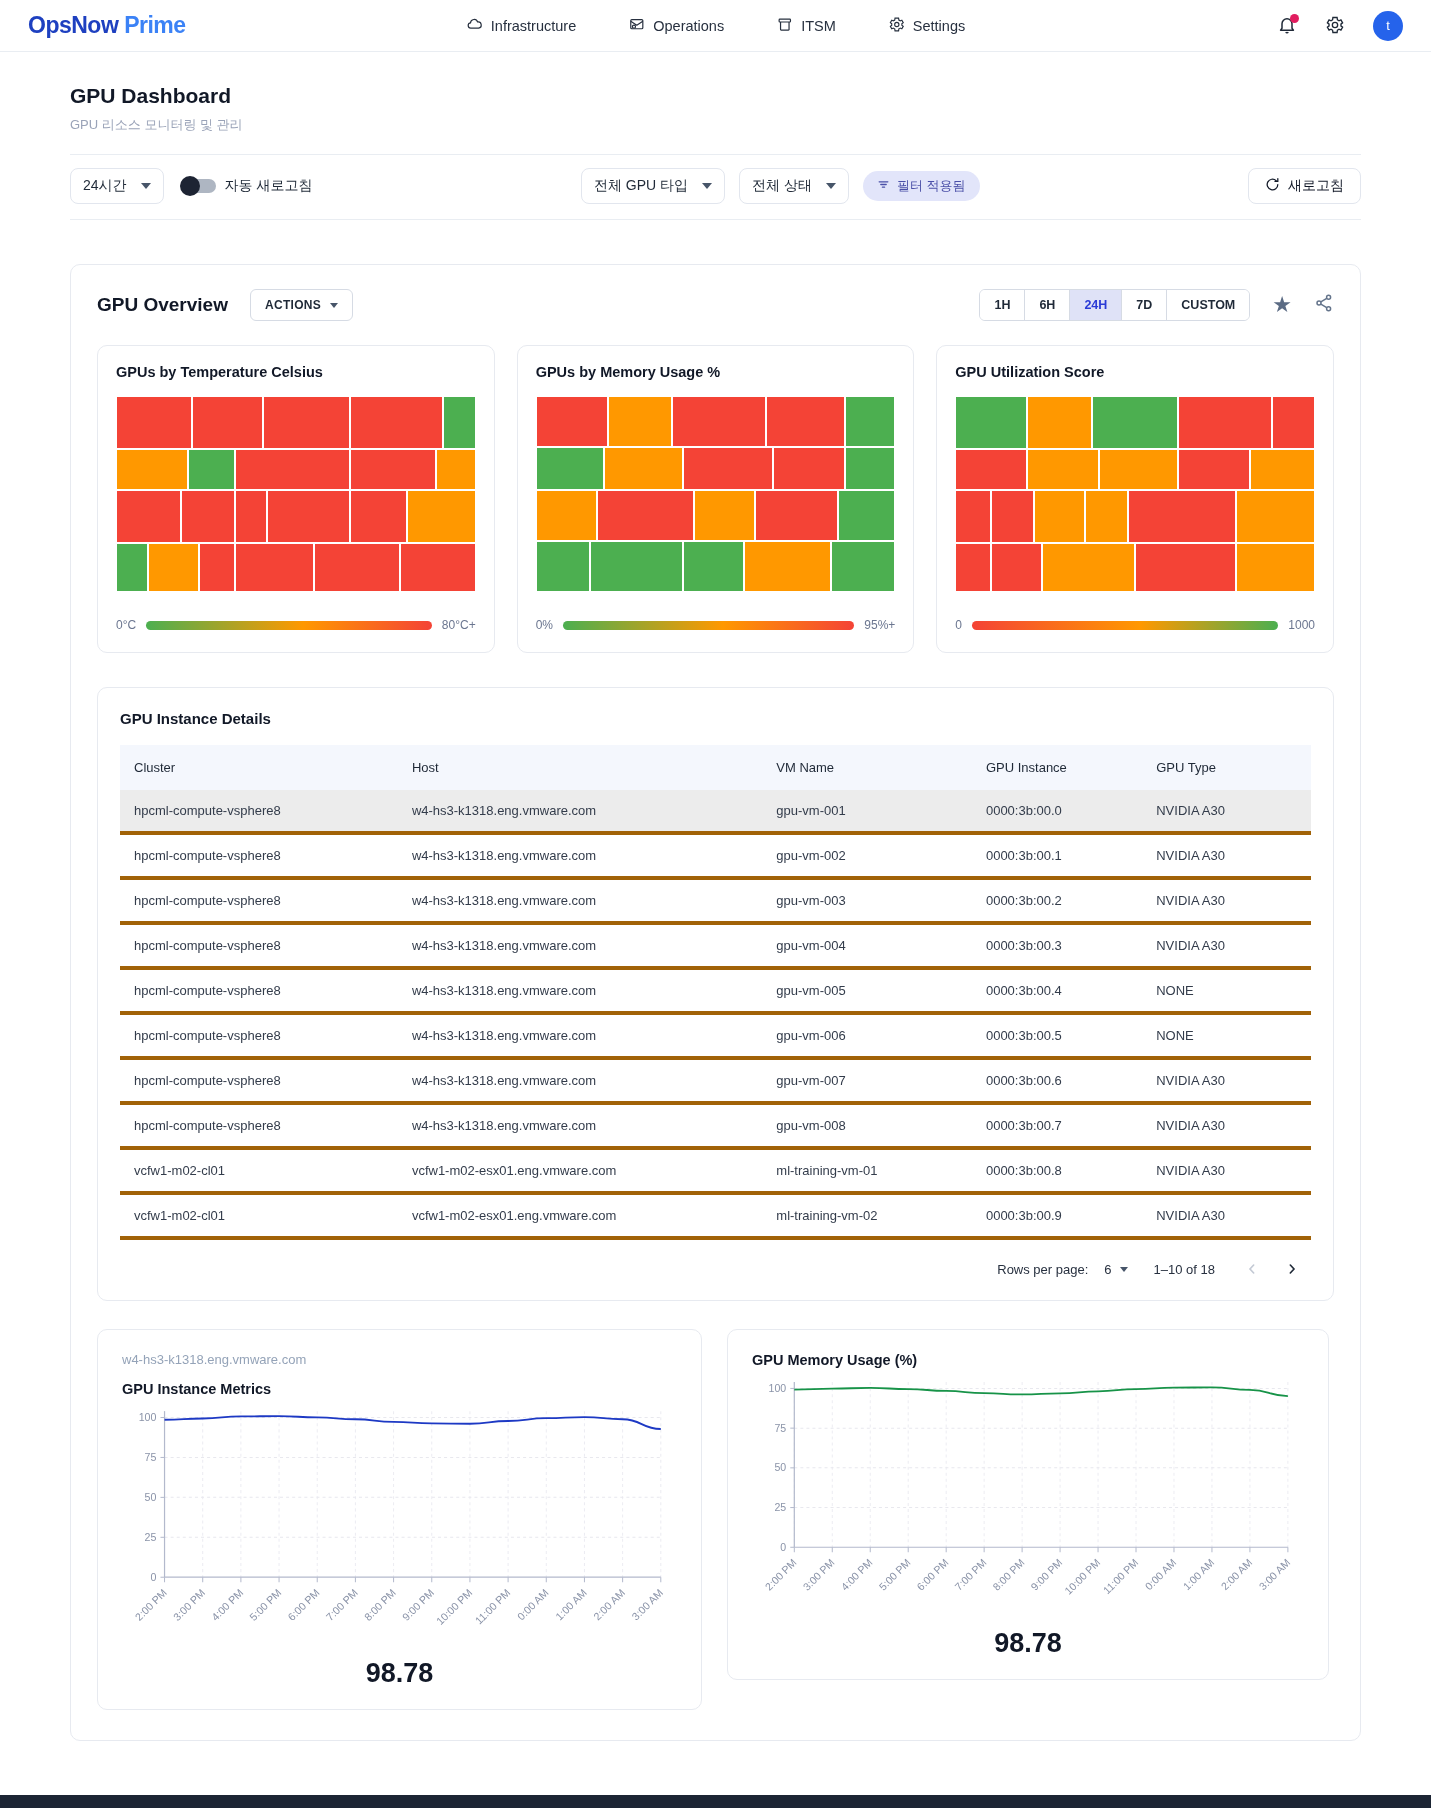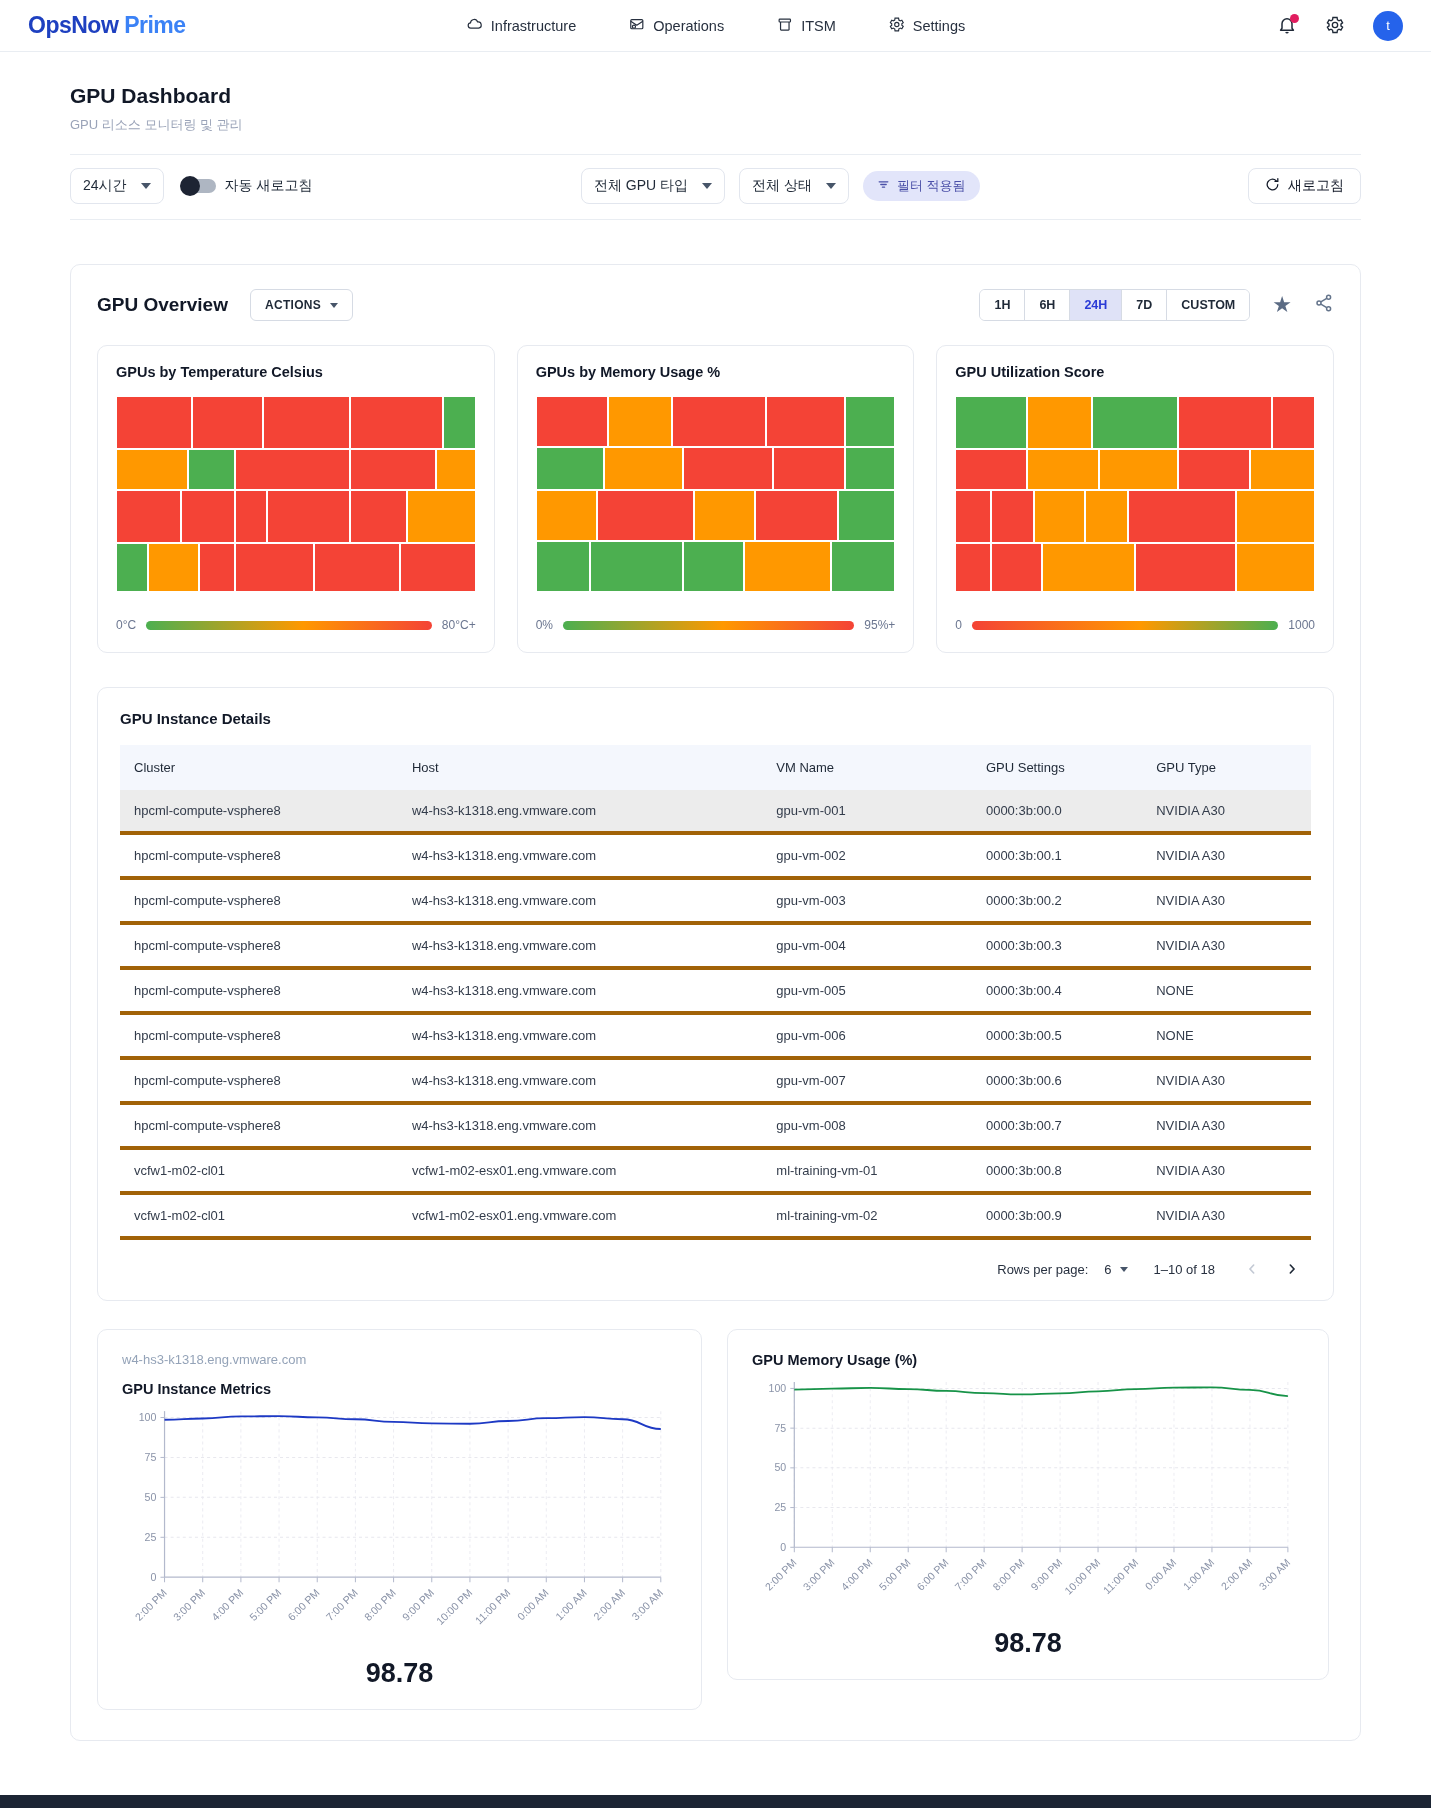--- a/index.html
+++ b/index.html
@@ -349,21 +349,21 @@
             <col style="width:30.6%">
             <col style="width:17.6%">
             <col style="width:14.3%">
             <col style="width:14%">
         </colgroup>
         <thead>
             <tr id="thead-row">
               <th>Cluster</th>
               <th>Host</th>
               <th>VM Name</th>
-              <th>GPU Settings</th>
+              <th>GPU Instance</th>
               <th>GPU Type</th>
             </tr>
           </thead>
         <tbody id="tbody">
             <tr class="hl">
               <td>hpcml-compute-vsphere8</td>
               <td>w4-hs3-k1318.eng.vmware.com</td>
               <td>gpu-vm-001</td>
               <td>0000:3b:00.0</td>
               <td>NVIDIA A30</td>

